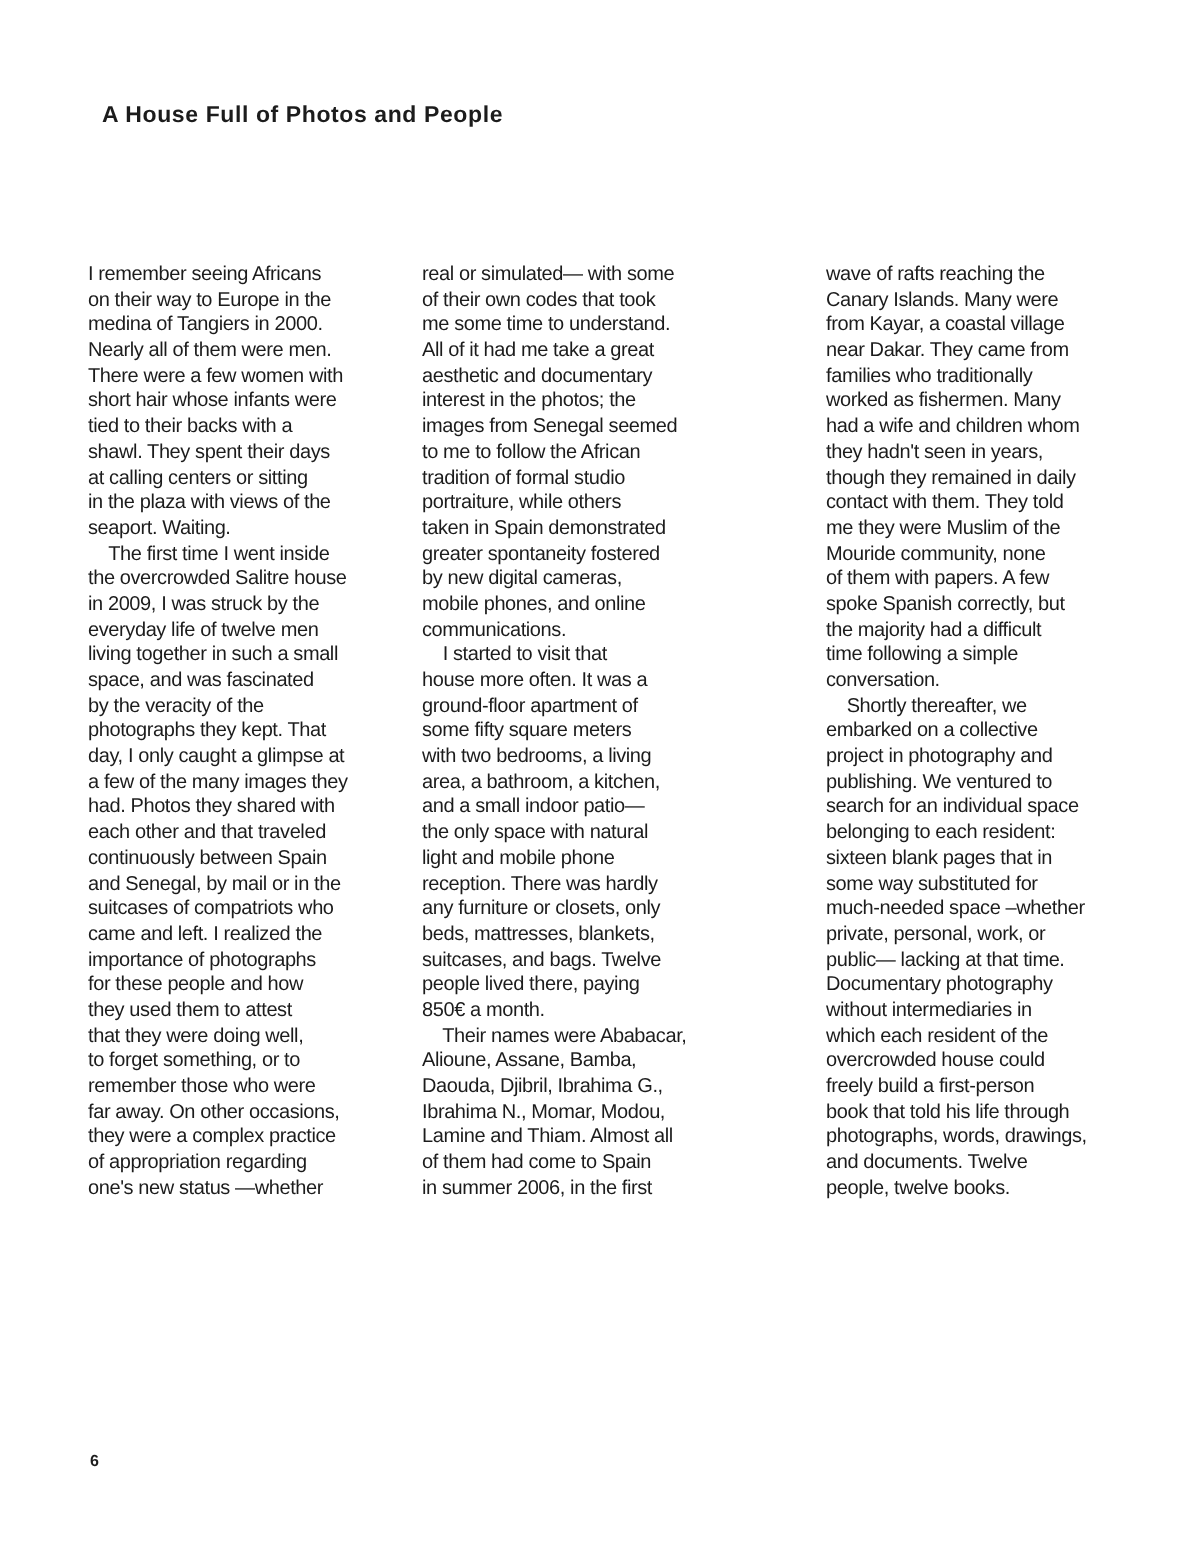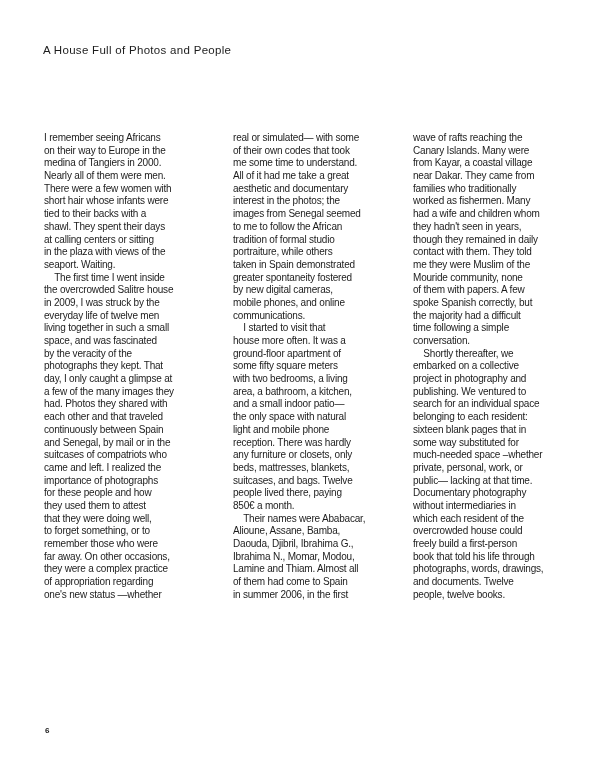--- a/index.html
+++ b/index.html
@@ -13,38 +13,38 @@
     height: 780px;
     background: var(--bg-color, #ffffff);
     font-family: "Liberation Sans", sans-serif;
     color: var(--text-color, #1c1c1c);
     overflow: hidden;
   }
   .title {
     position: absolute;
     left: 43px;
     top: 44px;
-    margin: 0;
+    margin: 8px;
     font-size: 11.5px;
-    font-weight: 400;
+    font-weight: 700;
     letter-spacing: 0.3px;
     color: var(--text-color, #1c1c1c);
   }
   .col {
     position: absolute;
     top: 132px;
     font-size: 10px;
     font-weight: 400;
     line-height: 12.7px;
     letter-spacing: -0.2px;
     white-space: pre;
     color: var(--text-color, #1c1c1c);
   }
   .col-1 { left: 44px; }
-  .col-2 { left: 233px; }
+  .col-2 { left: 211px; }
   .col-3 { left: 413px; }
   .line { height: 12.7px; }
   .page-number {
     position: absolute;
     left: 45px;
     top: 726px;
     font-size: 8px;
     font-weight: 700;
     letter-spacing: 0px;
     color: var(--text-color, #1c1c1c);

